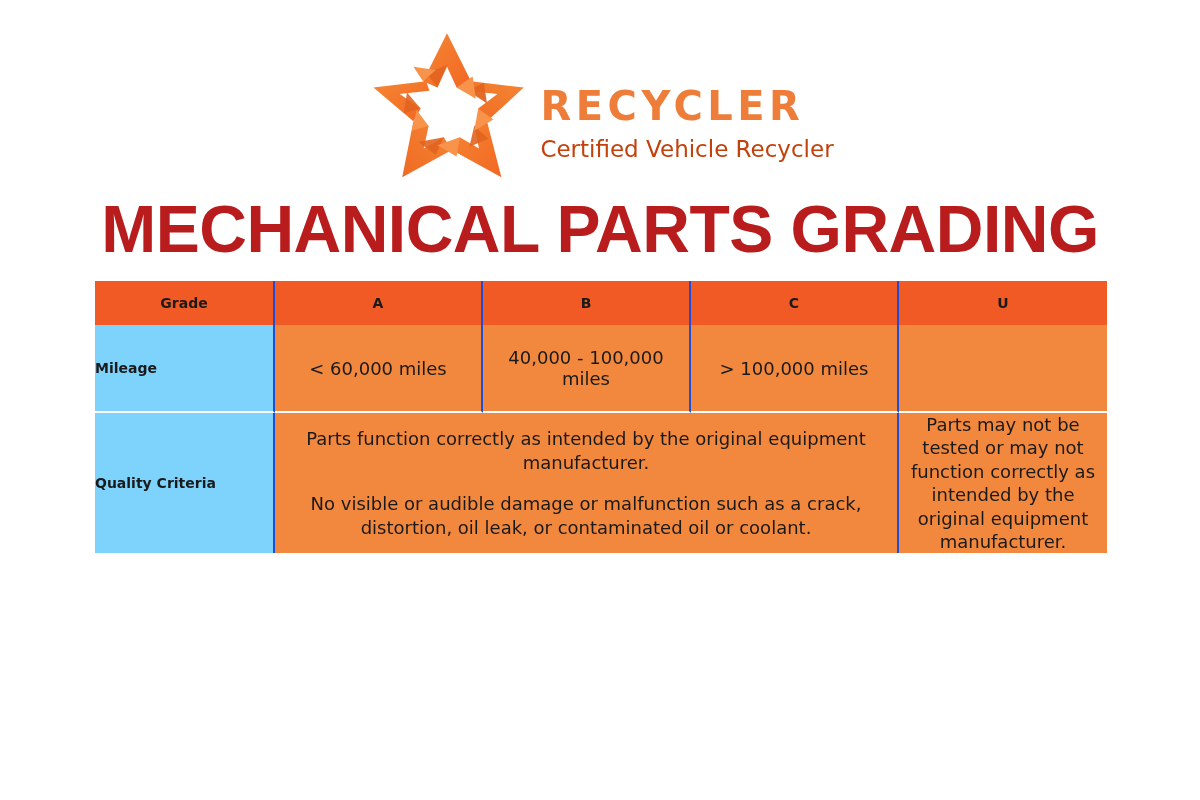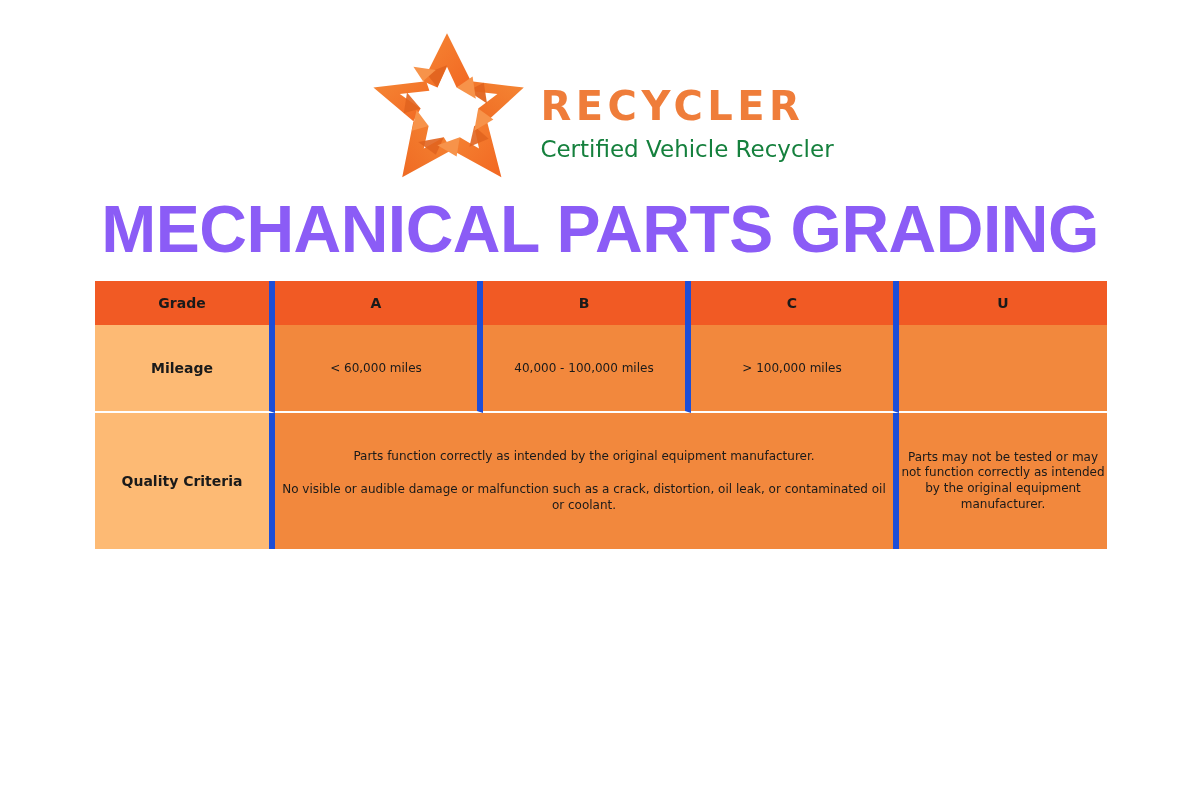--- a/index.html
+++ b/index.html
@@ -55,55 +55,55 @@
     font-weight: bold;
     letter-spacing: 4.5px;
     color: #ef7d3a;
     line-height: 1.0;
     white-space: nowrap;
   }
   .logo-tagline {
     font-family: "DejaVu Sans", sans-serif;
     font-size: 23px;
     font-weight: normal;
-    color: #15803d;
+    color: #c2410c;
     line-height: 1.0;
     margin-top: 12px;
     white-space: nowrap;
   }
 
   
   .page-title {
     position: absolute;
     left: 0;
     top: 196px;
     width: 1200px;
     text-align: center;
     font-family: "Liberation Sans Narrow", "Liberation Sans", sans-serif;
     font-size: 66px;
     font-weight: bold;
     letter-spacing: -0.5px;
-    color: #8b5cf6;
+    color: #b91c1c;
     line-height: 1.0;
     white-space: nowrap;
   }
 
   
   .grading-table {
     position: absolute;
     left: 95px;
     top: 281px;
     width: 1009px;
     border-collapse: separate;
     border-spacing: 0;
     table-layout: fixed;
   }
   .grading-table td,
   .grading-table th {
-    border-right: 6px solid #1d4ed8;
+    border-right: 2px solid #1d4ed8;
     border-bottom: 2px solid #ffffff;
     vertical-align: middle;
     padding: 0;
   }
   .grading-table tr > *:last-child {
     border-right: none;
   }
   .grading-table tr:last-child > * {
     border-bottom: none;
   }
@@ -114,32 +114,32 @@
   .hdr {
     background: #f15a24;
     height: 44px;
     text-align: center;
     font-family: "DejaVu Sans", sans-serif;
     font-size: 14px;
     font-weight: bold;
     color: #1a1a1a;
   }
   .rowlabel {
-    background: #fdba74;
-    text-align: center;
+    background: #7dd3fc;
+    text-align: left;
     font-family: "DejaVu Sans", sans-serif;
     font-size: 14px;
     font-weight: bold;
     color: #1a1a1a;
   }
   .cell {
     background: #f2883d;
     text-align: center;
     font-family: "DejaVu Sans", sans-serif;
-    font-size: 12px;
+    font-size: 18px;
     font-weight: normal;
     color: #1a1a1a;
     margin-left: 48px;
   }
   .row-mileage .rowlabel,
   .row-mileage .cell { height: 86px; }
   .row-quality .rowlabel,
   .row-quality .cell { height: 136px; }
 
   .cell-merged {

